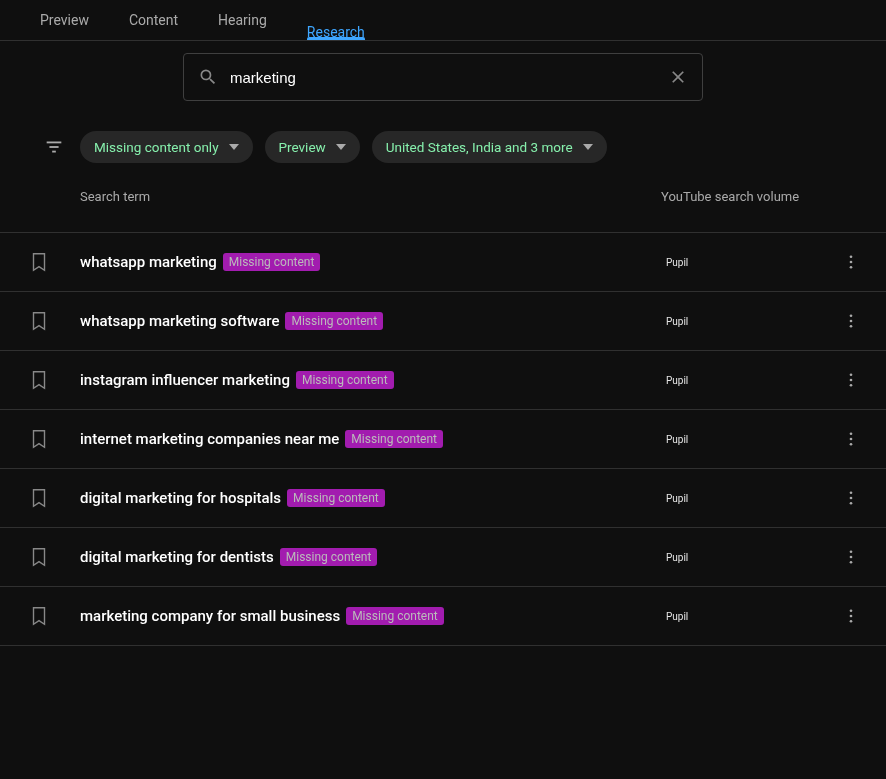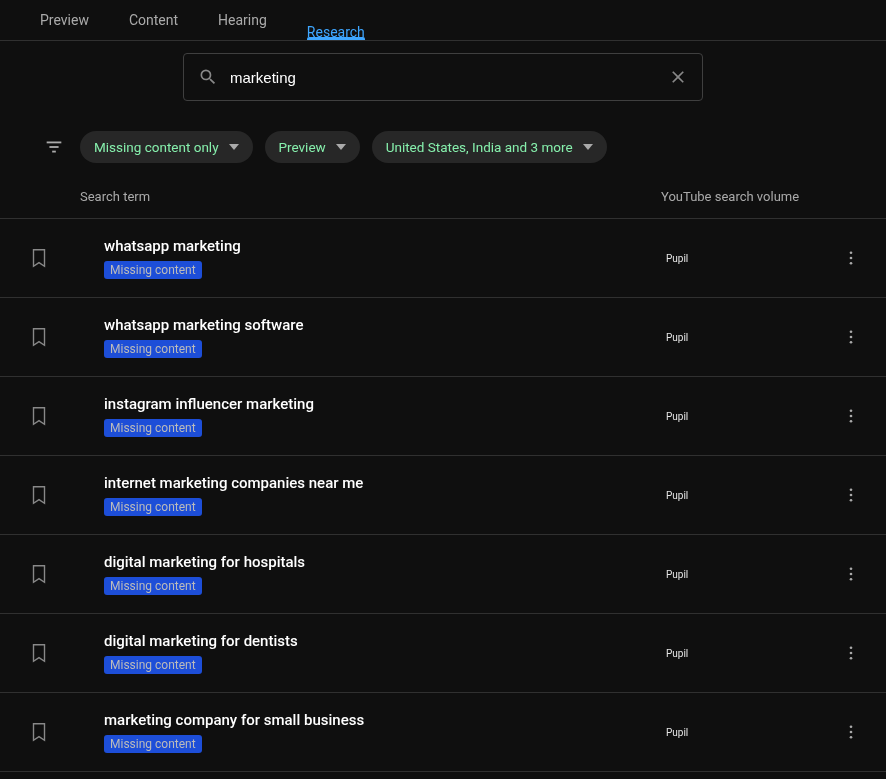--- a/index.html
+++ b/index.html
@@ -99,21 +99,21 @@
   color: #86efac;
   cursor: pointer;
 }
 .chip svg {
   width: 10px;
   height: 10px;
   fill: #aaa;
 }
 .table-header {
   display: flex;
-  padding: 10px 20px 14px 80px;
+  padding: 10px 20px 28px 80px;
   font-size: 13px;
   color: #aaa;
   border-bottom: 1px solid #303030;
 }
 .col-term { flex: 1; }
 .col-vol { width: 205px; }
 .row {
   display: flex;
   align-items: center;
   padding: 18px 20px 18px 20px;
@@ -129,31 +129,29 @@
 .bookmark svg {
   width: 22px;
   height: 22px;
   fill: none;
   stroke: #888;
   stroke-width: 1.5;
 }
 .term-col {
   flex: 1;
   display: flex;
-  flex-direction: column;
   gap: 6px;
-  margin-left: 24px;
 }
 .term-text {
   font-size: 15px;
   font-weight: 500;
   color: #fff;
 }
 .tag {
-  background: #1d4ed8;
+  background: #a21caf;
   color: #bbb;
   font-size: 12px;
   padding: 2px 6px;
   border-radius: 3px;
   width: fit-content;
 }
 .vol-col {
   width: 170px;
   font-size: 10px;
   color: #e5e5e5;

